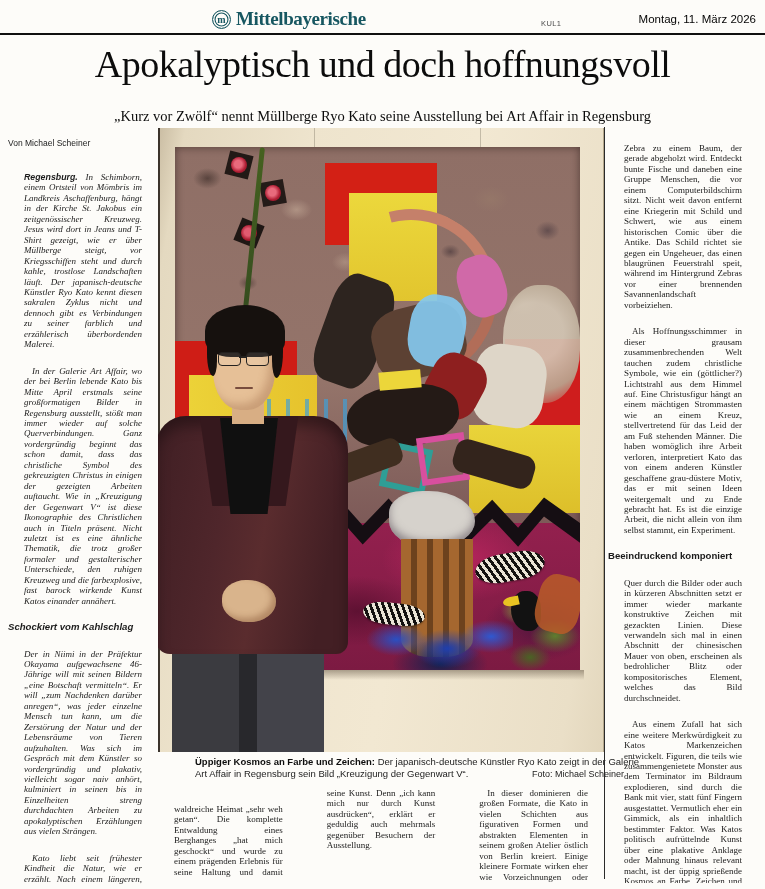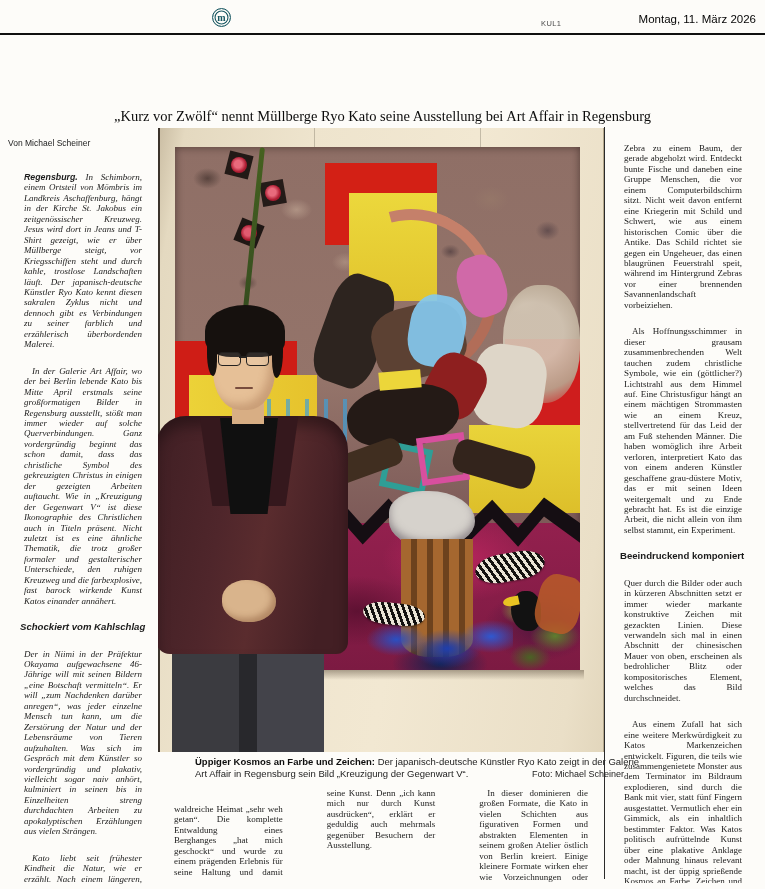--- a/index.html
+++ b/index.html
@@ -17,21 +17,21 @@
   
   .headline{position:absolute;left:0;top:44px;width:765px;text-align:center;font-size:38px;font-weight:500;letter-spacing:-0.5px;color:#0c0c0c;line-height:1.1;}
   .deck{position:absolute;left:0;top:108px;width:765px;text-align:center;font-size:14.5px;color:#0c0c0c;}
   .byline{position:absolute;left:8px;top:138px;font-family:"Liberation Sans",sans-serif;font-size:8.5px;color:#222;}
 
   
   .bodytext{font-size:9px;line-height:10.45px;text-align:justify;hyphens:auto;-webkit-hyphens:auto;}
   .bodytext p{margin:16px;}
   .bodytext p.ind{text-indent:8px;}
   .lead{font-weight:bold;font-family:"Liberation Sans",sans-serif;font-size:8.8px;}
-  .crosshead{font-family:"Liberation Sans",sans-serif;font-weight:bold;font-size:9.6px;margin:7px 0 4px 12px;text-align:left;}
+  .crosshead{font-family:"Liberation Sans",sans-serif;font-weight:bold;font-size:9.6px;margin:7px 0 4px 0;text-align:left;}
   .col-left{position:absolute;left:8px;top:156px;width:150px;height:730px;overflow:hidden;font-style:italic;}
   .col-right{position:absolute;left:608px;top:127px;width:150px;height:756px;overflow:hidden;}
   .column-rule{position:absolute;left:604px;top:127px;width:1px;height:752px;background:#2a2a2a;}
 
   .bottom-cols{position:absolute;left:158px;top:788px;width:446px;height:98px;column-count:3;column-gap:12px;overflow:hidden;}
 
   
   .photo{position:absolute;left:158px;top:128px;width:446px;height:624px;overflow:hidden;
     background:linear-gradient(100deg,#c9bca2 0%,#e4d9c0 5%,#eee4cd 28%,#f2e8d2 58%,#eadfc7 92%,#e2d6bc 100%);
     box-shadow:inset 2px 0 0 #3c342c, inset -1px 0 0 #b5a88d;}
@@ -85,25 +85,27 @@
   .zebra{background:repeating-linear-gradient(64deg,#141210 0 3px,#eae4d6 3px 6px);border-radius:40%/55%;box-shadow:0 1px 2px rgba(0,0,0,.4);}
   .zebra-pink{background:repeating-linear-gradient(70deg,#1a1214 0 3px,#e06aa8 3px 6px);border-radius:40%/55%;}
 </style>
 </head>
 <body>
 
 <div class="page">
 
   <div class="masthead-logo">
     <span class="logo-circle">m</span>
+    <span class="logo-word">Mittelbayerische</span>
   </div>
   <div class="section-code">KUL1</div>
   <div class="issue-date">Montag, 11. März 2026</div>
   <div class="masthead-rule"></div>
 
+  <div class="headline">Apokalyptisch und doch hoffnungsvoll</div>
   <div class="deck">„Kurz vor Zwölf“ nennt Müllberge Ryo Kato seine Ausstellung bei Art Affair in Regensburg</div>
   <div class="byline">Von Michael Scheiner</div>
 
   <div class="col-left bodytext">
     <p><span class="lead">Regensburg.</span> <span>In Schimborn, einem Ortsteil von Mömbris im Landkreis Aschaffenburg, hängt in der Kirche St. Jakobus ein zeitgenössischer Kreuzweg. Jesus wird dort in Jeans und T-Shirt gezeigt, wie er über Müllberge steigt, vor Kriegsschiffen steht und durch kahle, trostlose Landschaften läuft. Der japanisch-deutsche Künstler Ryo Kato kennt diesen sakralen Zyklus nicht und dennoch gibt es Verbindungen zu seiner farblich und erzählerisch überbordenden Malerei.</span></p>
     <p class="ind">In der Galerie Art Affair, wo der bei Berlin lebende Kato bis Mitte April erstmals seine großformatigen Bilder in Regensburg ausstellt, stößt man immer wieder auf solche Querverbindungen. Ganz vordergründig beginnt das schon damit, dass das christliche Symbol des gekreuzigten Christus in einigen der gezeigten Arbeiten auftaucht. Wie in „Kreuzigung der Gegenwart V“ ist diese Ikonographie des Christlichen auch in Titeln präsent. Nicht zuletzt ist es eine ähnliche Thematik, die trotz großer formaler und gestalterischer Unterschiede, den ruhigen Kreuzweg und die farbexplosive, fast barock wirkende Kunst Katos einander annähert.</p>
     <h3 class="crosshead">Schockiert vom Kahlschlag</h3>
     <p>Der in Niimi in der Präfektur Okayama aufgewachsene 46-Jährige will mit seinen Bildern „eine Botschaft vermitteln“. Er will „zum Nachdenken darüber anregen“, was jeder einzelne Mensch tun kann, um die Zerstörung der Natur und der Lebensräume von Tieren aufzuhalten. Was sich im Gespräch mit dem Künstler so vordergründig und plakativ, vielleicht sogar naiv anhört, kulminiert in seinen bis in Einzelheiten streng durchdachten Arbeiten zu apokalyptischen Erzählungen aus vielen Strängen.</p>
     <p class="ind">Kato liebt seit frühester Kindheit die Natur, wie er erzählt. Nach einem längeren, wenig geschätzten Aufenthalt in der Metropole Tokio, hat ihn der Eindruck eines Kahlschlags bei seiner Rückkehr in die bergige,</p>
   </div>

